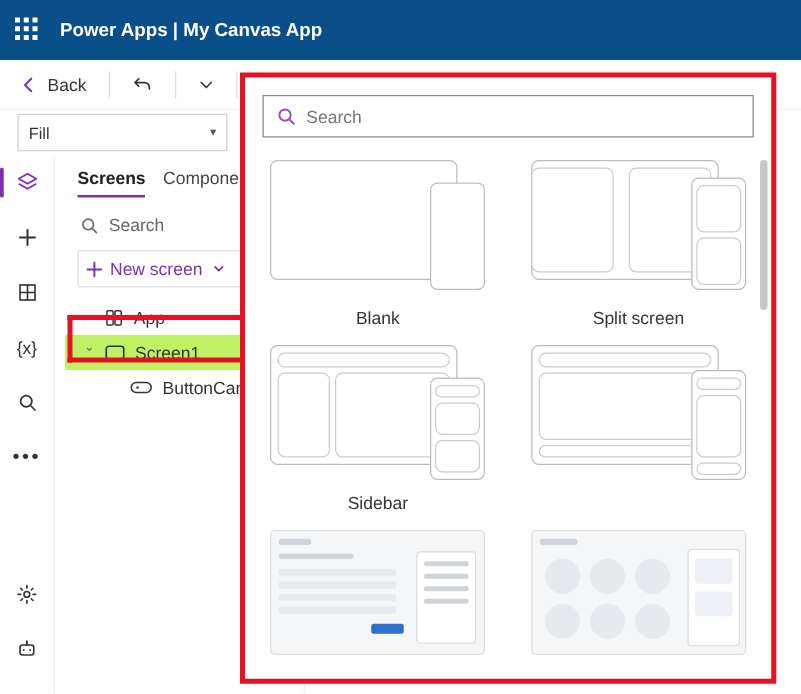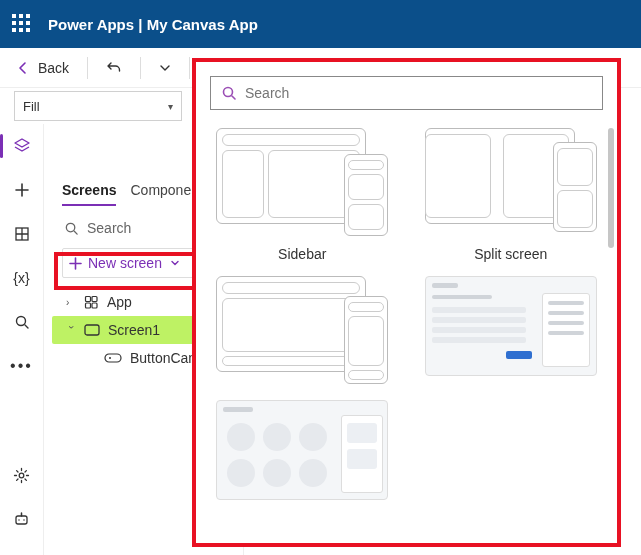--- a/index.html
+++ b/index.html
@@ -25,21 +25,21 @@
   
   .rail { position:absolute; left:0; top:124px; width:44px; bottom:0; border-right:1px solid #eee; display:flex; flex-direction:column; align-items:center; padding-top:6px; gap:12px; background:#fff; }
   .rail .ritem { width:32px; height:32px; display:flex; align-items:center; justify-content:center; color:#333; font-size:16px; position:relative; border-radius:4px;}
   .rail .ritem.active { color:#7b2fb5; }
   .rail .ritem.active::before { content:""; position:absolute; left:-6px; top:4px; bottom:4px; width:3px; background:#7b2fb5; border-radius:2px; }
   .rail .spacer { flex:1; }
 
   
   .tree-panel { position:absolute; left:44px; top:124px; width:200px; bottom:0; border-right:1px solid #eee; background:#fff; padding: 10px 10px 0 18px; }
   .tree-title { font-size:19px; font-weight:600; color:#222; margin-bottom:10px; }
-  .tabs { display:flex; gap:14px; font-size:14px; color:#444; margin-bottom:10px;margin-top:48px; }
+  .tabs { display:flex; gap:14px; font-size:14px; color:#444; margin-bottom:10px; }
   .tab { padding-bottom:6px; }
   .tab.active { color:#222; font-weight:600; border-bottom:2px solid #7b2fb5; }
   .search-row { display:flex; align-items:center; gap:8px; color:#666; font-size:14px; padding:4px 2px; margin-bottom:8px;}
   .new-screen-btn { display:flex; align-items:center; gap:6px; border:1px solid #ddd; padding:6px 6px; font-size:14px; color:#7b2fb5; border-radius:2px; margin-bottom:10px; background:#fff;}
   .tree-list .node { display:flex; align-items:center; gap:8px; font-size:14px; color:#333; padding:6px 4px; border-radius:2px;}
   .tree-list .node.selected { background:#bef264; }
   .tree-list .child { padding-left:26px; }
   .tree-list .gchild { padding-left:48px; }
   .caret { font-size:10px; color:#555; width:10px; display:inline-block; }
 
@@ -206,45 +206,52 @@
     <svg width="16" height="16" viewBox="0 0 16 16">
         <circle cx="7" cy="7" r="4.5" stroke="#9b4fb5" stroke-width="1.6" fill="none"></circle>
         <path d="M11 11l3 3" stroke="#9b4fb5" stroke-width="1.6" stroke-linecap="round"></path>
       </svg>
     <input placeholder="Search" style="">
   </div>
   <div class="popup-scroll"></div>
 
   <div class="gallery">
 
+    <div class="item">
+      <div class="thumb">
+        <div class="frame" style="left:0; top:0; width:150px; height:96px;"></div>
+        <div class="frame" style="right:0; top:18px; width:44px; height:86px;"></div>
+      </div>
+      <div class="label">Blank</div>
+    </div>
+
+    <div class="item">
+      <div class="thumb">
+        <div class="frame" style="left:0; top:0; width:150px; height:96px;"></div>
+        <div class="frame" style="left:6; top:6px; width:66px; height:84px; border-color:#ccc;"></div>
+        <div class="frame" style="left:78px; top:6px; width:66px; height:84px; border-color:#ccc;"></div>
+        <div class="frame" style="right:0; top:14px; width:44px; height:90px;"></div>
+        <div class="frame" style="right:4px; top:20px; width:36px; height:38px; border-color:#ccc;"></div>
+        <div class="frame" style="right:4px; top:62px; width:36px; height:38px; border-color:#ccc;"></div>
+      </div>
+      <div class="label">Split screen</div>
+    </div>
 
     <div class="item">
       <div class="thumb">
         <div class="frame" style="left:0; top:0; width:150px; height:96px;"></div>
         <div class="frame" style="left:6px; top:6px; width:138px; height:12px; border-color:#ccc;"></div>
         <div class="frame" style="left:6px; top:22px; width:42px; height:68px; border-color:#ccc;"></div>
         <div class="frame" style="left:52px; top:22px; width:92px; height:68px; border-color:#ccc;"></div>
         <div class="frame" style="right:0; top:26px; width:44px; height:82px;"></div>
         <div class="frame" style="right:4px; top:32px; width:36px; height:10px; border-color:#ccc;"></div>
         <div class="frame" style="right:4px; top:46px; width:36px; height:26px; border-color:#ccc;"></div>
         <div class="frame" style="right:4px; top:76px; width:36px; height:26px; border-color:#ccc;"></div>
       </div>
       <div class="label">Sidebar</div>
-    </div>
-
-    <div class="item">
-      <div class="thumb">
-        <div class="frame" style="left:0; top:0; width:150px; height:96px;"></div>
-        <div class="frame" style="left:6; top:6px; width:66px; height:84px; border-color:#ccc;"></div>
-        <div class="frame" style="left:78px; top:6px; width:66px; height:84px; border-color:#ccc;"></div>
-        <div class="frame" style="right:0; top:14px; width:44px; height:90px;"></div>
-        <div class="frame" style="right:4px; top:20px; width:36px; height:38px; border-color:#ccc;"></div>
-        <div class="frame" style="right:4px; top:62px; width:36px; height:38px; border-color:#ccc;"></div>
-      </div>
-      <div class="label">Split screen</div>
     </div>
 
     <div class="item">
       <div class="thumb">
         <div class="frame" style="left:0; top:0; width:150px; height:96px;"></div>
         <div class="frame" style="left:6px; top:6px; width:138px; height:12px; border-color:#ccc;"></div>
         <div class="frame" style="left:6px; top:22px; width:138px; height:54px; border-color:#ccc;"></div>
         <div class="frame" style="left:6px; top:80px; width:138px; height:10px; border-color:#ccc;"></div>
         <div class="frame" style="right:0; top:20px; width:44px; height:88px;"></div>
         <div class="frame" style="right:4px; top:26px; width:36px; height:10px; border-color:#ccc;"></div>

